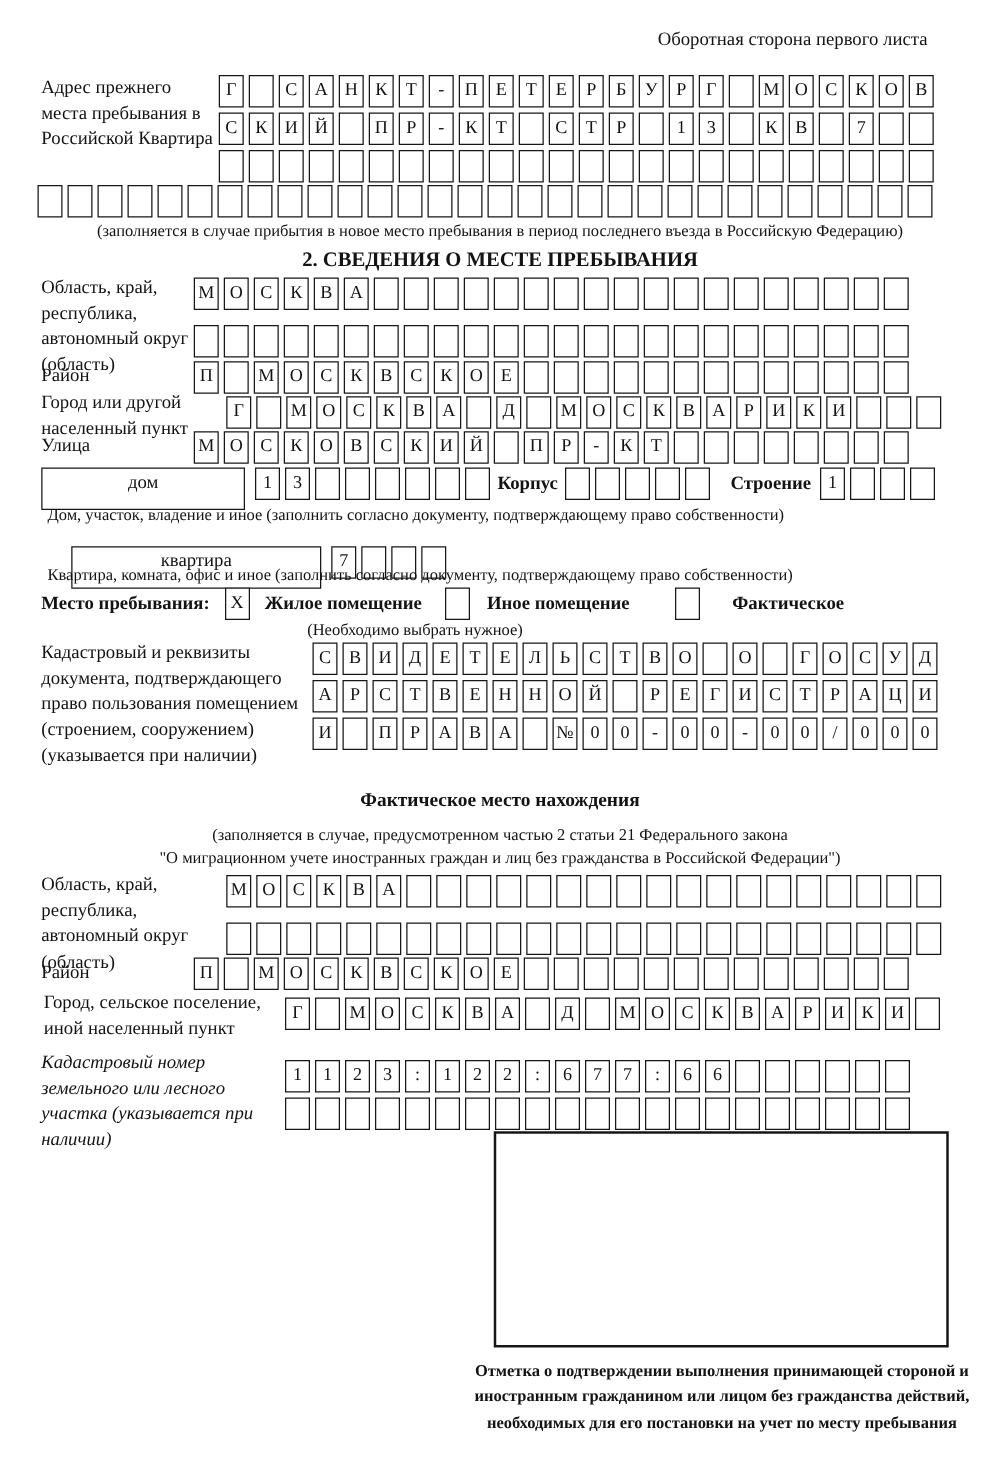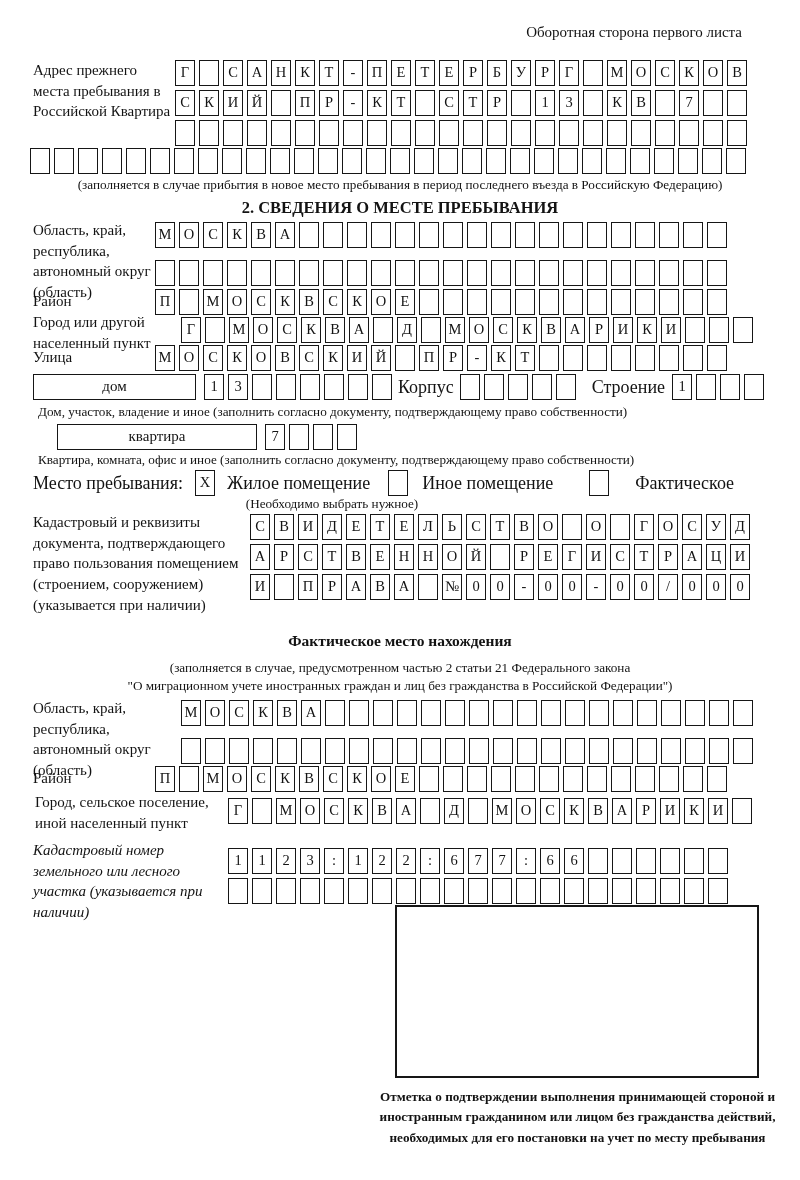--- a/index.html
+++ b/index.html
@@ -13,24 +13,24 @@
     box-sizing:border-box;flex:0 0 auto;width:20px;height:26px;
     border:1.6px solid #161616;margin-right:4px;background:#fff;
     text-align:center;font-size:14.5px;line-height:23px;overflow:hidden;
   }
   .lbl{font-size:15px;line-height:1.38;}
   .note{font-size:13.2px;}
   .center{text-align:center;width:800px;left:0;}
   .hdr{font-weight:bold;font-size:16.5px;}
   .subhdr{font-weight:bold;font-size:15.5px;}
   .boxlabel{
-    box-sizing:border-box;border:1.6px solid #161616;height:26px;flex:0 0 auto;
+    box-sizing:border-box;border:1.6px solid #161616;height:34px;flex:0 0 auto;
     text-align:center;font-size:15px;line-height:23px;
   }
-  .inline-lbl{font-size:18px;line-height:26px;flex:0 0 auto;}
+  .inline-lbl{font-size:15px;line-height:26px;flex:0 0 auto;font-weight:bold;}
   .stamp{box-sizing:border-box;border:2px solid #161616;background:#fff;}
 </style>
 </head>
 <body>
 
 <div class="abs lbl" style="top:22px;right:58px;">Оборотная сторона первого листа</div>
 
 <div class="abs lbl" style="top:60px;left:33px;width:142px;">Адрес прежнего места пребывания в Российской Квартира</div>
 <div class="abs" style="top:60px;left:175px;">
   <div class="cellrow" style="margin-bottom:4px;">
@@ -311,21 +311,21 @@
   <div class="inline-lbl" style="margin-left:12px;">Строение</div>
   <div class="cellrow" style="margin-left:7px;">
       <span class="cell">1</span>
       <span class="cell"></span>
       <span class="cell"></span>
       <span class="cell"></span>
     </div>
 </div>
 <div class="abs note" style="top:404px;left:38px;">Дом, участок, владение и иное (заполнить согласно документу, подтверждающему право собственности)</div>
 
-<div class="abs" style="top:424px;left:33px;display:flex;padding-left:24px;">
+<div class="abs" style="top:437px;left:33px;display:flex;padding-left:24px;">
   <div class="boxlabel" style="width:200px;">квартира</div>
   <div class="cellrow" style="margin-left:8px;">
       <span class="cell">7</span>
       <span class="cell"></span>
       <span class="cell"></span>
       <span class="cell"></span>
     </div>
 </div>
 <div class="abs note" style="top:452px;left:38px;">Квартира, комната, офис и иное (заполнить согласно документу, подтверждающему право собственности)</div>
 

